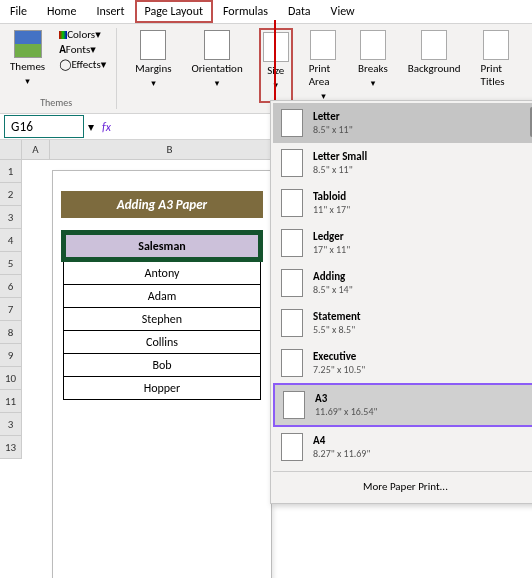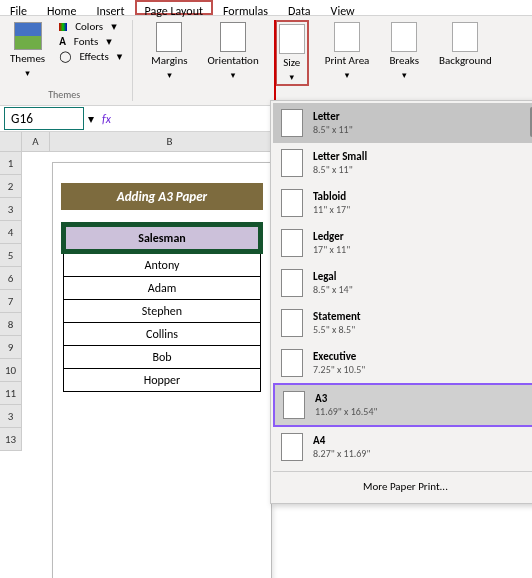--- a/index.html
+++ b/index.html
@@ -1,26 +1,26 @@
 <!DOCTYPE html>
 <html><head>
   <meta charset="utf-8">
   <style>
     * { box-sizing: border-box; margin: 0; padding: 0; font-family: 'Segoe UI', Calibri, sans-serif; }
     body { width: 532px; height: 578px; background: #fff; overflow: hidden; position: relative; }
-    .menubar { display: flex; height: 16px; border-bottom: 1px solid #d4d4d4; background: #fff; font-size: 12px; }
+    .menubar { display: flex; height: 24px; border-bottom: 1px solid #d4d4d4; background: #fff; font-size: 12px; }
     .menubar div { padding: 4px 10px; cursor: pointer; }
     .menubar .active { border: 2px solid #c0504d; padding: 2px 8px; }
     .ribbon { display: flex; background: #f3f2f1; border-bottom: 1px solid #d4d4d4; height: 90px; padding: 4px 6px; gap: 14px; }
     .ribbon-group { display: flex; flex-direction: column; justify-content: space-between; align-items: center; border-right: 1px solid #d4d4d4; padding-right: 10px; }
     .ribbon-group:last-child { border-right: none; }
     .themes-group { display: flex; gap: 10px; }
     .themes-icon { width: 28px; height: 28px; background: linear-gradient(#4472c4 50%, #70ad47 50%); border: 1px solid #999; }
     .themes-sub { font-size: 11px; display: flex; flex-direction: column; gap: 2px; }
-    .themes-sub div { display: flex; align-items: center; gap: 8px; }
+    .themes-sub div { display: flex; align-items: center; gap: 0; }
     .group-label { font-size: 10px; color: #666; text-align: center; }
     .ribbon-btn { display: flex; flex-direction: column; align-items: center; font-size: 11px; gap: 2px; padding: 2px 4px; }
     .ribbon-icon { width: 26px; height: 30px; border: 1px solid #aaa; background: #fff; position: relative; }
     .ribbon-icon.margins { border: 1px solid #888; background: linear-gradient(#fff, #fff); }
     .ribbon-icon.orient { border: 1px solid #888; }
     .ribbon-btns { display: flex; gap: 12px; }
     .size-group { border: 2px solid #c0504d; padding: 2px; }
     .arrow-down { font-size: 9px; }
     .red-arrow { position: absolute; left: 274px; top: 20px; width: 2px; height: 440px; background: #c00; z-index: 5; }
     .red-arrow::after { content: ''; position: absolute; bottom: -8px; left: -4px; border-left: 5px solid transparent; border-right: 5px solid transparent; border-top: 10px solid #c00; }
@@ -106,20 +106,24 @@
         </div>
       <div class="ribbon-btn">
           <div class="ribbon-icon"></div>
           <span>Breaks</span>
           <span class="arrow-down">▾</span>
         </div>
       <div class="ribbon-btn">
           <div class="ribbon-icon"></div>
           <span>Background</span>
         </div>
+      <div class="ribbon-btn">
+          <div class="ribbon-icon"></div>
+          <span>Print Titles</span>
+        </div>
     </div>
   </div>
 </div>
 
 <div class="namebox-row">
   <input class="namebox" value="G16" style="">
   <span>▾</span>
   <span class="fx">fx</span>
 </div>
 
@@ -195,21 +199,21 @@
       <div class="size-item">
         <div class="page-thumb"></div>
         <div class="size-text"><strong>Tabloid</strong><span>11" x 17"</span></div>
       </div>
       <div class="size-item">
         <div class="page-thumb"></div>
         <div class="size-text"><strong>Ledger</strong><span>17" x 11"</span></div>
       </div>
       <div class="size-item">
         <div class="page-thumb"></div>
-        <div class="size-text"><strong>Legal</strong><span>8.5" x 14"</span></div>
+        <div class="size-text"><strong>Adding</strong><span>8.5" x 14"</span></div>
       </div>
       <div class="size-item">
         <div class="page-thumb"></div>
         <div class="size-text"><strong>Statement</strong><span>5.5" x 8.5"</span></div>
       </div>
       <div class="size-item">
         <div class="page-thumb"></div>
         <div class="size-text"><strong>Executive</strong><span>7.25" x 10.5"</span></div>
       </div>
       <div class="size-item hl">

